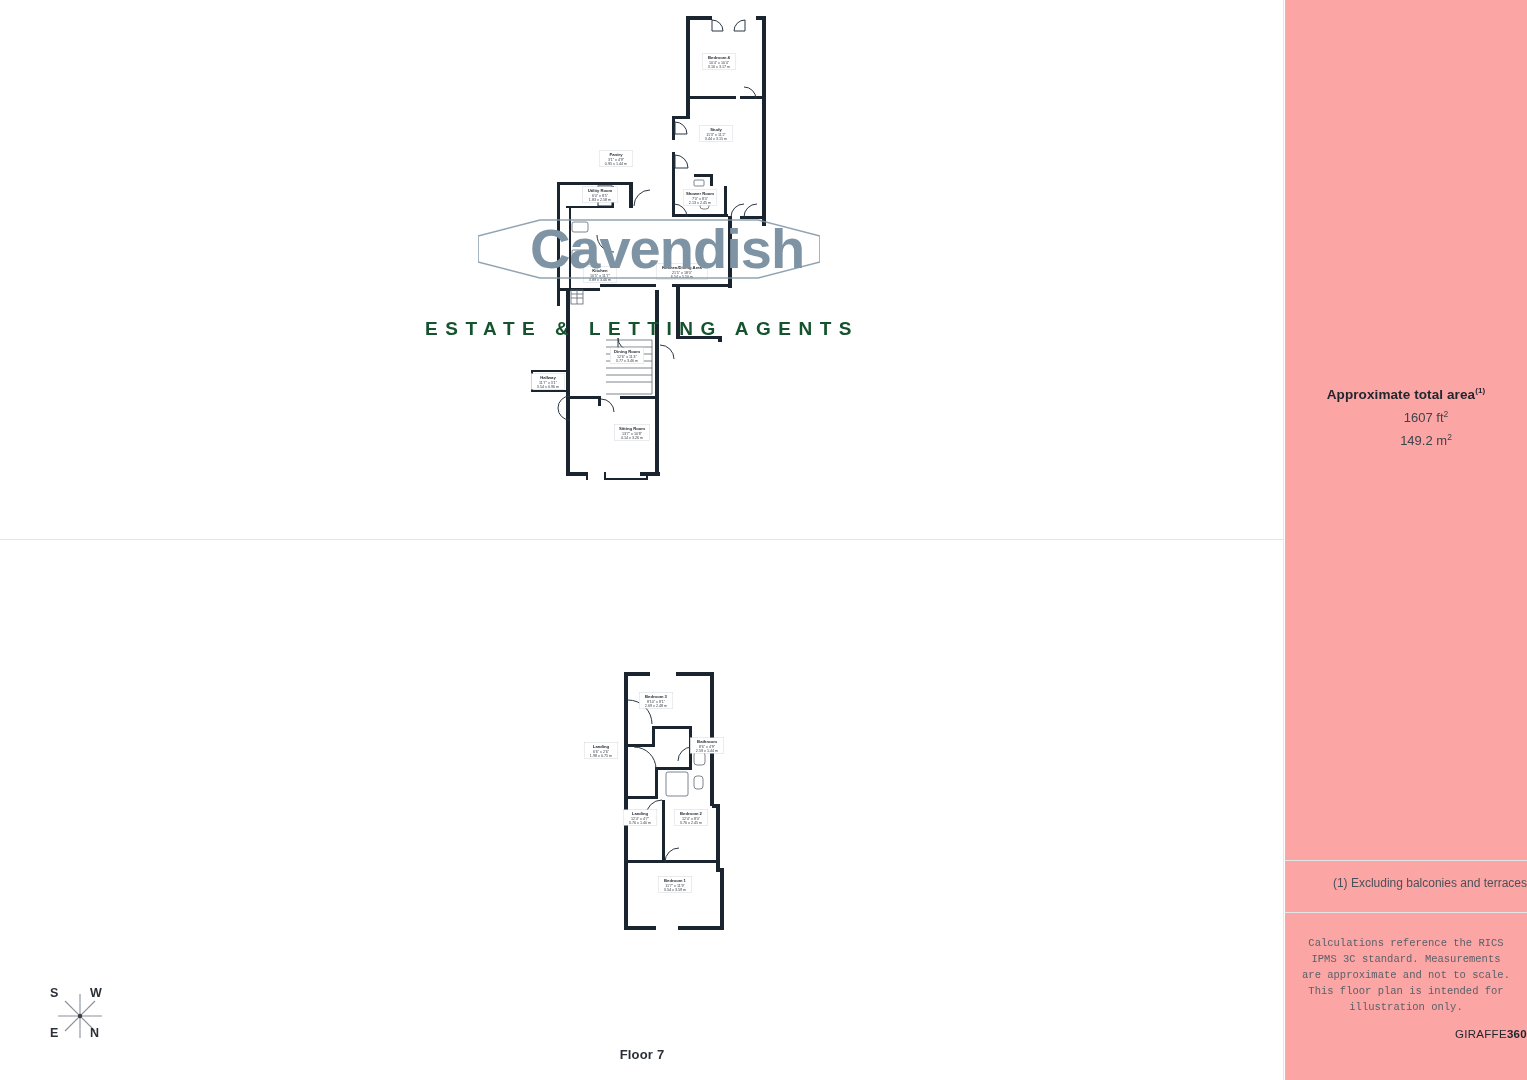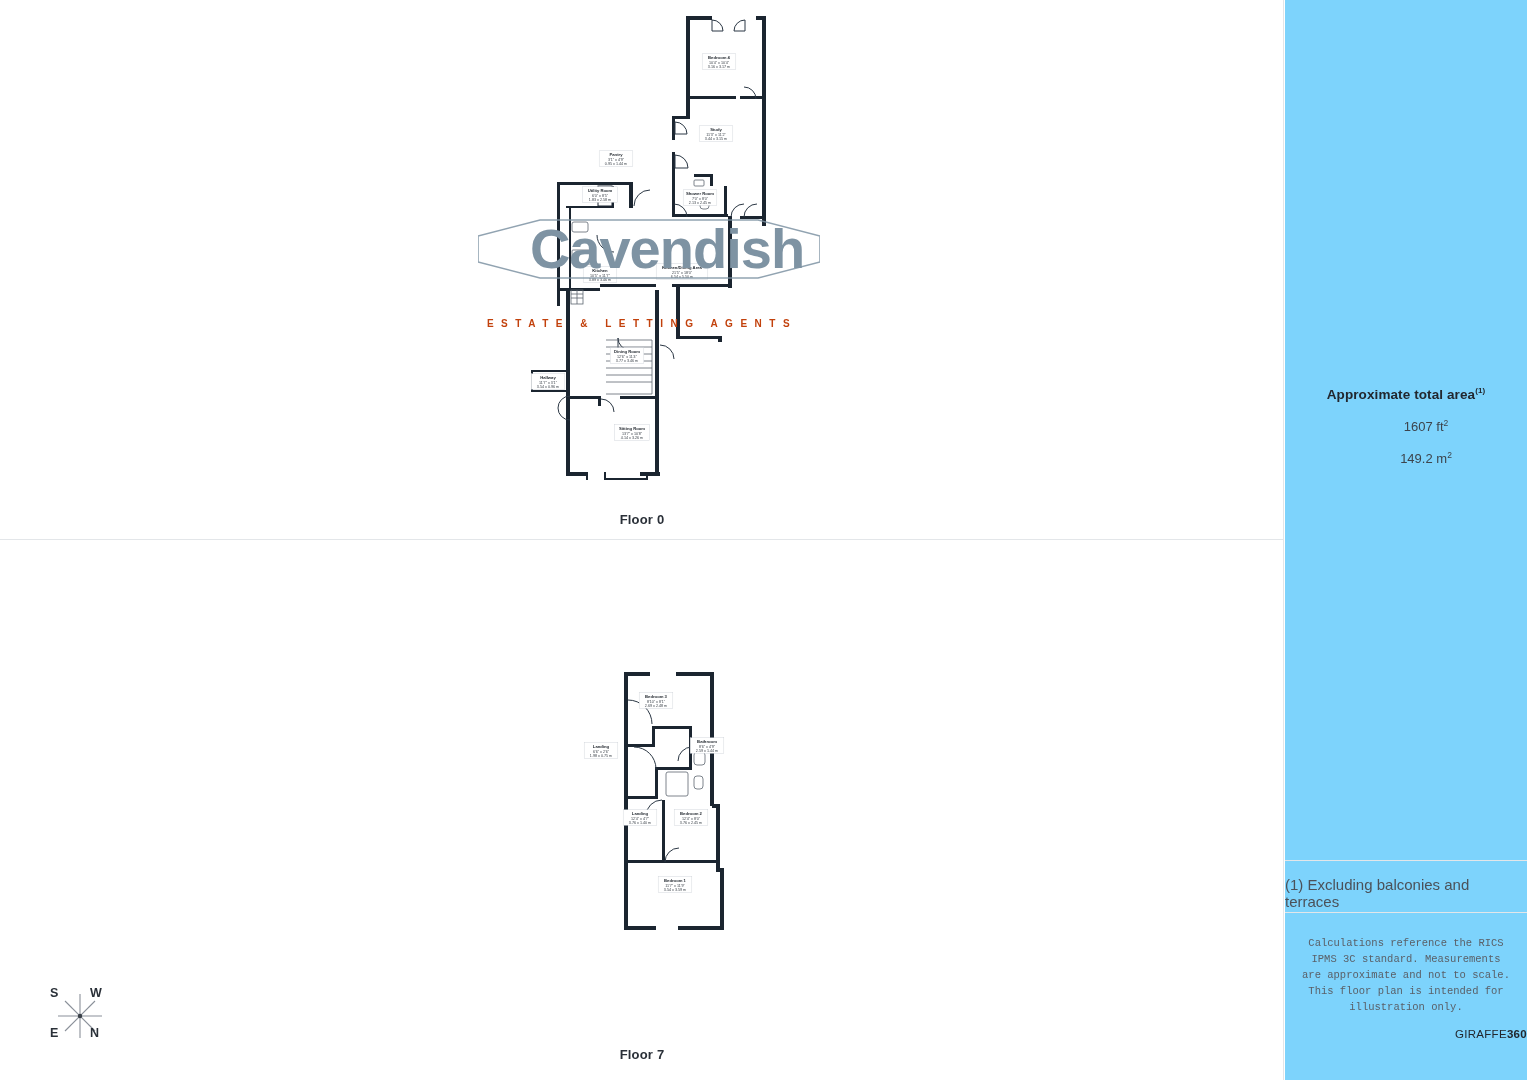--- a/index.html
+++ b/index.html
@@ -27,39 +27,39 @@
     position: absolute; width: 100%; text-align: center;
     font-size: 13px; font-weight: bold; color: #2a3038;
     letter-spacing: .2px;
   }
   #floor0-caption { top: 512px; }
   #floor1-caption { top: 1047px; }
 
   
   .sidebar {
     position: absolute; left: 1285px; top: 0;
-    width: 242px; height: 1080px; background:#7dd3fc;
+    width: 242px; height: 1080px; background:#fca5a5;
   }
   .area-block {
     position: absolute; top: 386px; left: 0; width: 242px; text-align: center;
   }
   .area-title {
     font-size: 13.5px; font-weight: bold; color: #22272e; letter-spacing: .1px;
   }
   .area-title sup { font-size: 8px; vertical-align: super; }
-  .area-value { font-size: 13px; color: #3d444c; margin-top: 16px; padding-left: 40px; }
+  .area-value { font-size: 13px; color: #3d444c; margin-top: 7px; padding-left: 40px; }
   .area-value sup { font-size: 8.5px; vertical-align: super; }
 
   .note-sep { position:absolute; left:0; width:242px; height:1px; background:#e3e6e9; }
   #note-sep-top { top: 860px; }
   #note-sep-bot { top: 912px; }
 
   .excl-note {
     position: absolute; top: 876px; left: 0; width: 242px;
-    text-align: left; font-size: 15px; color: #4b5159;
+    text-align: right; font-size: 12px; color: #4b5159;
   }
   .calc-note {
     position: absolute; top: 936px; left: 14px; width: 214px;
     text-align: center; font-size: 10.5px; color: #5a6068; line-height: 1.52; font-family: Liberation Mono, monospace;
   }
   .giraffe {
     position: absolute; top: 1028px; left: 0; width: 242px;
     text-align: right; font-size: 11.5px; color: #22272e; letter-spacing:.3px;
   }
   .giraffe b { font-weight: bold; }
@@ -74,21 +74,21 @@
 
   
   .watermark { position: absolute; pointer-events:none; }
   .wm-word {
     position:absolute; left:0; top:0; width: 100%;
     text-align:center; font-size: 56px; font-weight: bold;
     color: #7e93a3; letter-spacing: -1px; font-family: "Liberation Sans", sans-serif; padding-left: 36px;
   }
   .wm-sub {
     position:absolute; width:100%; text-align:center;
-    font-size: 10px; font-weight: bold; color: #c2410c; letter-spacing: 7.5px;
+    font-size: 19px; font-weight: bold; color: #14532d; letter-spacing: 7.5px;
   }
 
   
   svg.plan { position:absolute; left:0; top:0; overflow: visible; }
   .wall  { fill: #1b2530; }
   .thin  { stroke: #1b2530; stroke-width: 1; fill: none; }
   .door  { stroke: #2b3744; stroke-width: 1; fill: none; }
   .fix   { stroke: #5d6670; stroke-width: .8; fill: none; }
 
   .rm { text-anchor: middle; fill: #1f252c; font-family: "Liberation Sans", sans-serif; }
@@ -268,21 +268,20 @@
       </svg>
 
       <div class="watermark" style="left:478px; top:218px; width:342px; height:62px;">
         <svg width="342" height="62" viewBox="0 0 342 62" style="position:absolute;left:0;top:0;">
           <polygon points="0,18 62,2 280,2 342,18 342,44 280,60 62,60 0,44" fill="none" stroke="#7e93a3" stroke-width="1.6" opacity=".85"></polygon>
         </svg>
         <div class="wm-word" style="line-height:62px;">Cavendish</div>
       </div>
       <div class="wm-sub" style="top:318px; left:0;">ESTATE &amp; LETTING AGENTS</div>
 
-      <div class="floor-caption" id="floor0-caption">Floor 0</div>
     </div>
 
     <div class="floor-panel" id="floor1-panel">
 
       <svg class="plan" width="1284" height="540" viewBox="0 540 1284 540">
         <g>
 
           <rect class="wall" x="624" y="672" width="4" height="258"></rect>
           <rect class="wall" x="624" y="672" width="26" height="4"></rect>
           <rect class="wall" x="676" y="672" width="38" height="4"></rect>

